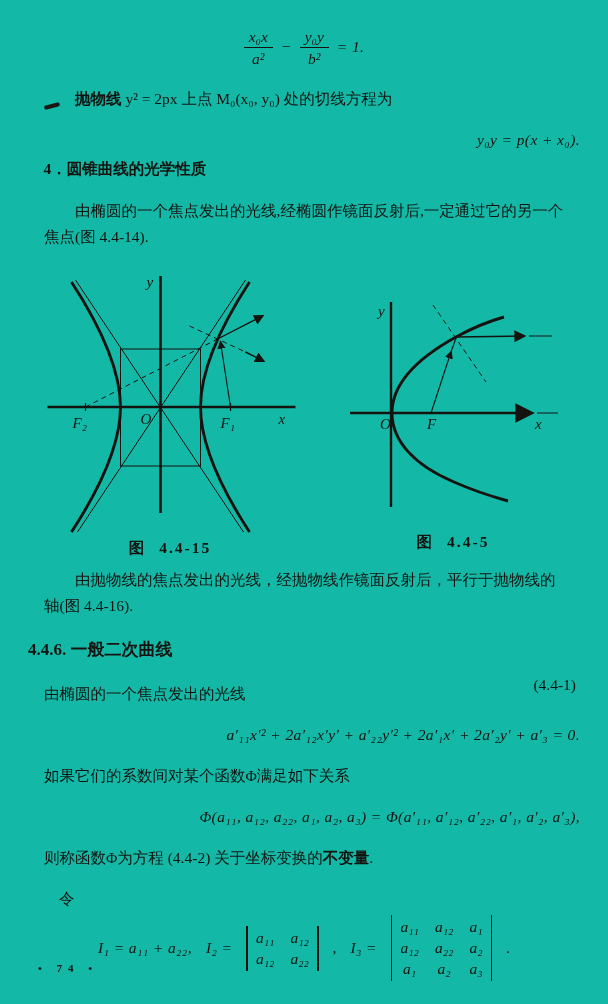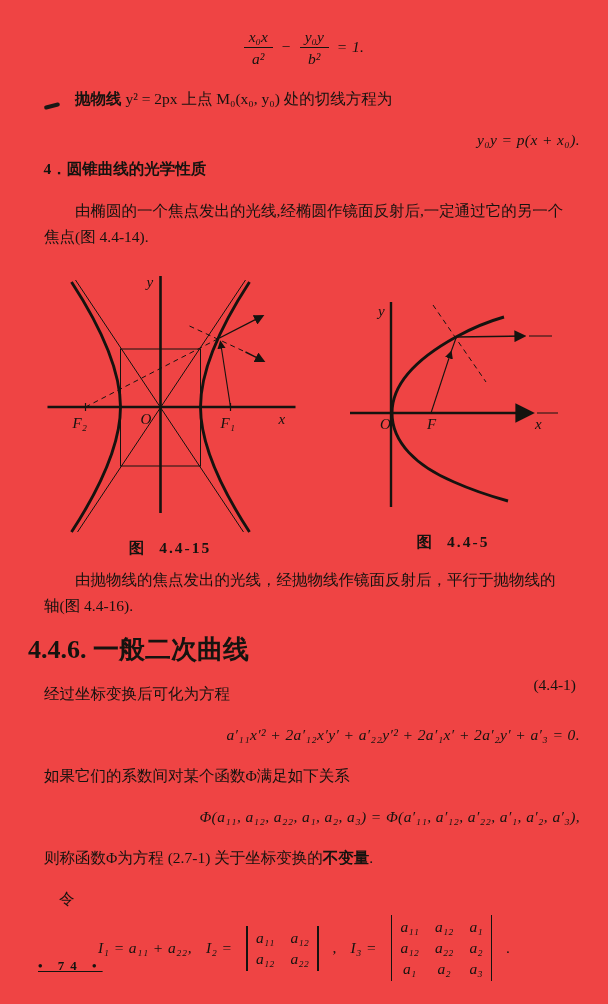--- a/index.html
+++ b/index.html
@@ -1,58 +1,58 @@
 <!DOCTYPE html>
 <html><head>
 <meta charset="utf-8">
 <style>
   html,body{margin:0;padding:0;}
   .page{
     position:relative;
     width:608px;height:1004px;
-    background:#ef4444;
+    background:#14b8a6;
     color:#15130f;
     font-family:"Liberation Serif","DejaVu Serif",serif;
     font-size:15.5px;
     overflow:hidden;
     box-sizing:border-box;
     padding:20px 28px 0 28px;
   }
   p{margin:16px;line-height:26px;text-indent:2em;}
   .eq-row{text-align:right;line-height:24px;margin:2px 0;}
   .math{font-style:italic;letter-spacing:.4px;}
   .bold{font-weight:bold;}
   
   .frac-row{display:flex;justify-content:center;align-items:center;gap:8px;margin:4px 0 8px 0;height:46px;}
   .frac{display:inline-flex;flex-direction:column;align-items:center;font-style:italic;line-height:19px;}
   .frac .num{border-bottom:1.6px solid #15130f;padding:0 5px 1px 5px;}
   .frac .den{padding-top:1px;}
   
   .h4{font-weight:bold;margin:4px 0 16px 0;line-height:26px;text-indent:1em;}
-  .h2{font-weight:bold;font-size:26px;margin:12px 0 8px 0;line-height:30px;}
+  .h2{font-weight:bold;font-size:17px;margin:12px 0 8px 0;line-height:30px;}
   
   .figures{display:flex;justify-content:space-between;align-items:flex-start;padding:4px 2px 0 6px;}
   .figure{display:flex;flex-direction:column;align-items:center;}
   .caption{margin-top:2px;font-weight:600;letter-spacing:1px;}
   .caption .cap-num{margin-left:14px;letter-spacing:2px;}
   svg{display:block;}
   svg text{font-family:"Liberation Serif","DejaVu Serif",serif;font-style:italic;font-size:15px;fill:#15130f;}
   
   .cond-row{position:relative;}
   .eq-num{position:absolute;right:4px;top:0;font-style:normal;}
   
   .inv-row{display:flex;justify-content:center;align-items:center;gap:14px;margin-top:4px;}
   .det{display:inline-flex;align-items:stretch;}
   .det .bar{width:1.5px;background:#15130f;}
   .det .cells{display:grid;padding:3px 8px;font-style:italic;column-gap:16px;row-gap:3px;text-align:center;}
   .det .c2{grid-template-columns:auto auto;}
   .det .c3{grid-template-columns:auto auto auto;}
   .let-line{margin:4px 0 0 0;line-height:24px;}
   .smudge{position:absolute;left:44px;top:104px;width:16px;height:4px;background:#1a1815;border-radius:2px;transform:rotate(-14deg);}
-  .footer{position:absolute;left:38px;bottom:30px;font-weight:bold;letter-spacing:6px;font-size:13px;text-decoration:underline;}
+  .footer{position:absolute;left:38px;bottom:30px;font-weight:bold;letter-spacing:6px;font-size:11px;}
 </style>
 </head>
 <body>
 
 <div class="page">
 
   <div class="frac-row">
     <span class="frac">
       <span class="num">x₀x</span>
       <span class="den">a²</span>
@@ -148,27 +148,27 @@
 
   <p style="margin-top:8px;">由抛物线的焦点发出的光线，经抛物线作镜面反射后，平行于抛物线的轴(图 4.4-16).</p>
 
   <div class="h2">4.4.6. 一般二次曲线</div>
 
 
   <div class="eq-row cond-row">
     <span class="eq-num">(4.4-1)</span>
   </div>
 
-  <p style="text-indent:0;">经过坐标变换后可化为方程</p>
+  <p style="text-indent:0;">由椭圆的一个焦点发出的光线</p>
   <div class="eq-row"><span class="math">a′₁₁x′² + 2a′₁₂x′y′ + a′₂₂y′² + 2a′₁x′ + 2a′₂y′ + a′₃ = 0.</span></div>
 
   <p style="text-indent:0;">如果它们的系数间对某个函数Φ满足如下关系</p>
   <div class="eq-row"><span class="math">Φ(a₁₁, a₁₂, a₂₂, a₁, a₂, a₃) = Φ(a′₁₁, a′₁₂, a′₂₂, a′₁, a′₂, a′₃),</span></div>
 
-  <p style="text-indent:0;"><span>则称函数Φ为方程 (2.7-1) 关于坐标变换的</span><span class="bold">不变量</span><span>.</span></p>
+  <p style="text-indent:0;"><span>则称函数Φ为方程 (4.4-2) 关于坐标变换的</span><span class="bold">不变量</span><span>.</span></p>
 
   <p class="let-line">令</p>
 
   <div class="inv-row">
     <span class="math">I₁ = a₁₁ + a₂₂,</span>
     <span class="math">I₂ =</span>
     <span class="det">
       <span class="bar"></span>
       <span class="cells c2">
         <span>a₁₁</span>

